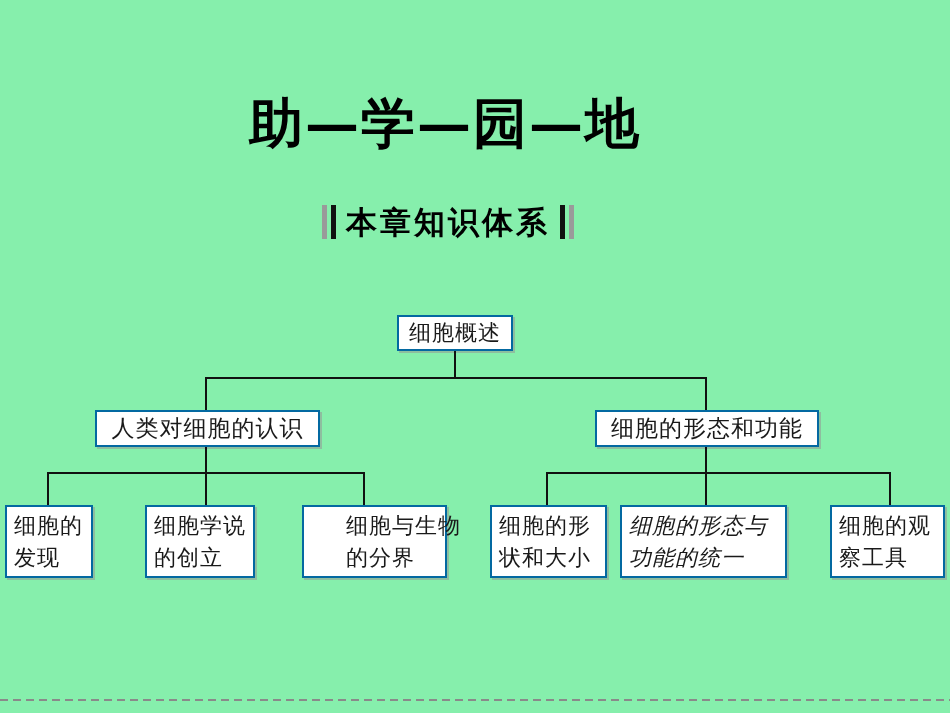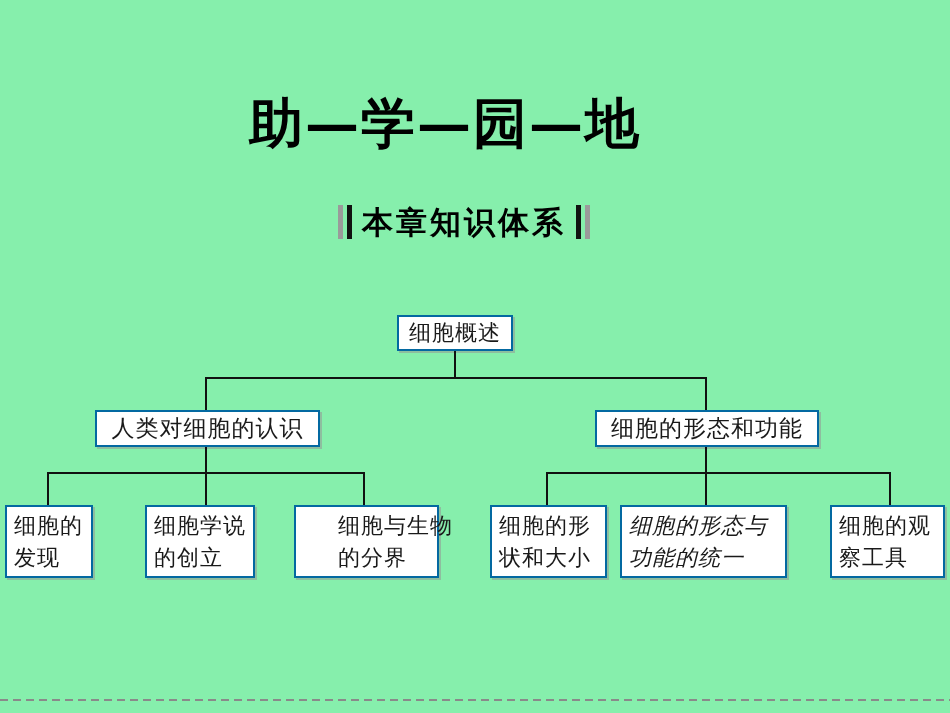--- a/index.html
+++ b/index.html
@@ -34,21 +34,20 @@
   
   .subtitle-row {
     position: absolute;
     top: 204px;
     left: 0;
     width: 896px;
     display: flex;
     justify-content: center;
     align-items: center;
     gap: 10px;
-    margin-left: 16px;
   }
   .dbar {
     display: flex;
     gap: 4px;
     align-items: center;
   }
   .dbar .bar {
     width: 5px;
     height: 34px;
     display: inline-block;
@@ -90,21 +89,21 @@
   .branch-1 { left: 595px; width: 224px; }
   .node-leaf {
     top: 505px; height: 73px;
     font-size: 22px;
     line-height: 32px;
     padding: 3px 4px 0 7px;
     letter-spacing: 1px;
   }
   .leaf-0 { left: 5px;   width: 88px;  }
   .leaf-1 { left: 145px; width: 110px; }
-  .leaf-2 { left: 294px; width: 145px; padding-left: 42px; }
+  .leaf-2 { left: 302px; width: 145px; padding-left: 42px; }
   .leaf-3 { left: 490px; width: 117px; }
   .leaf-4 { left: 620px; width: 167px; font-style: italic; }
   .leaf-5 { left: 830px; width: 115px; }
   .leaf-line { display: block; white-space: nowrap; }
 
   
   .cline {
     position: absolute;
     background: #111111;
   }

